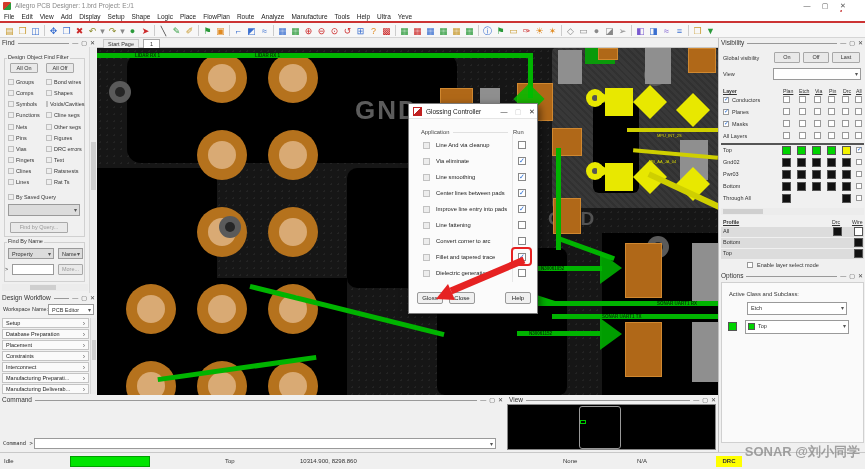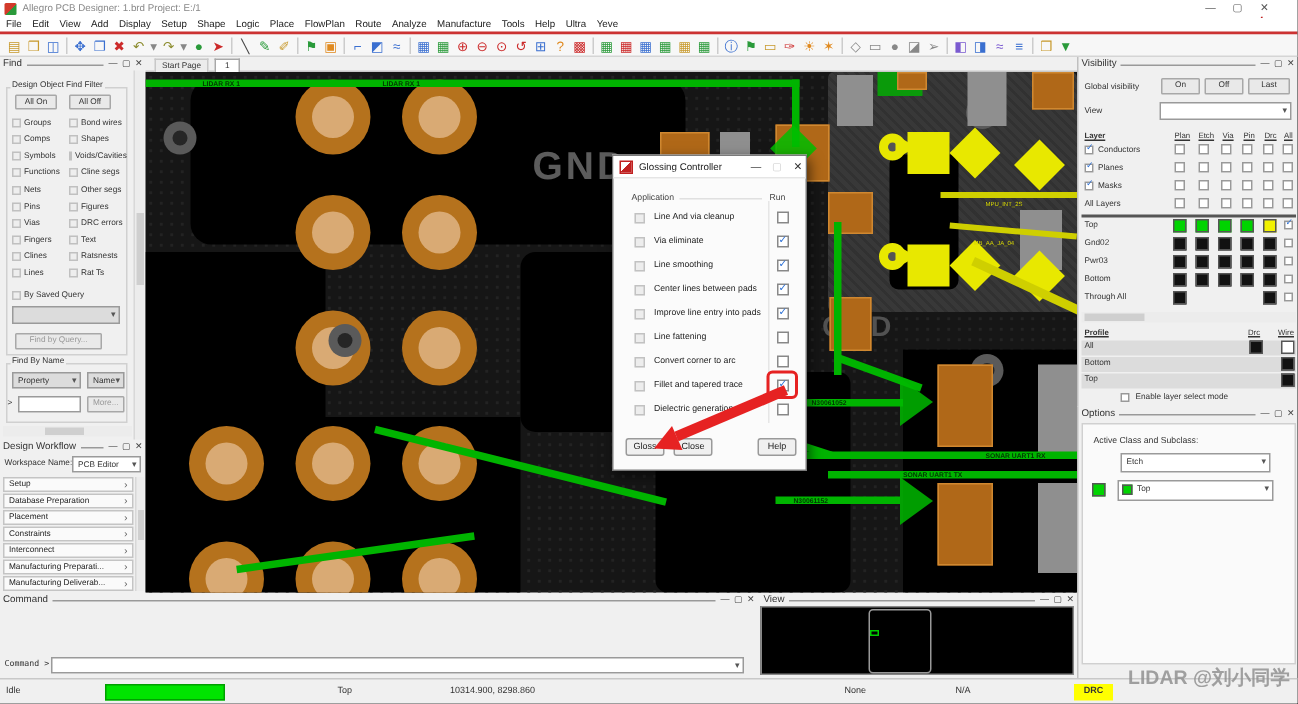--- a/index.html
+++ b/index.html
@@ -670,13 +670,13 @@
   <div class="abs" style="left:70px;top:3px;width:80px;height:11px;background:#00e400;border:1px solid #00a000"></div>
   <span class="abs" style="left:225px;top:5px">Top</span>
   <span class="abs" style="left:300px;top:5px">10314.900, 8298.860</span>
 
   <span class="abs" style="left:563px;top:5px">None</span>
   <span class="abs" style="left:637px;top:5px">N/A</span>
   <span class="abs" style="left:716px;top:3px;width:26px;height:11px;background:#ffff00;font-weight:bold;text-align:center;line-height:11px">DRC</span>
 
 </div>
 
-<div class="abs watermark">LIDAR @刘小同学</div>
+<div class="abs watermark">SONAR @刘小同学</div>
 
 </body></html>

